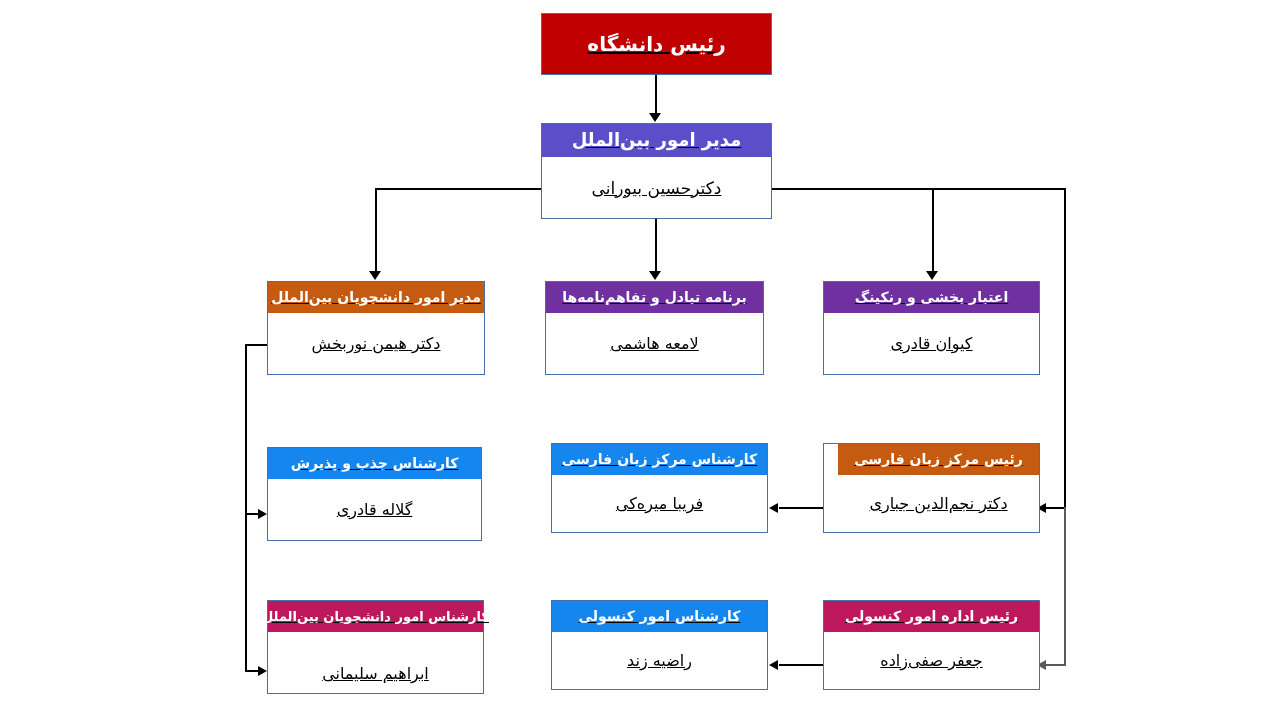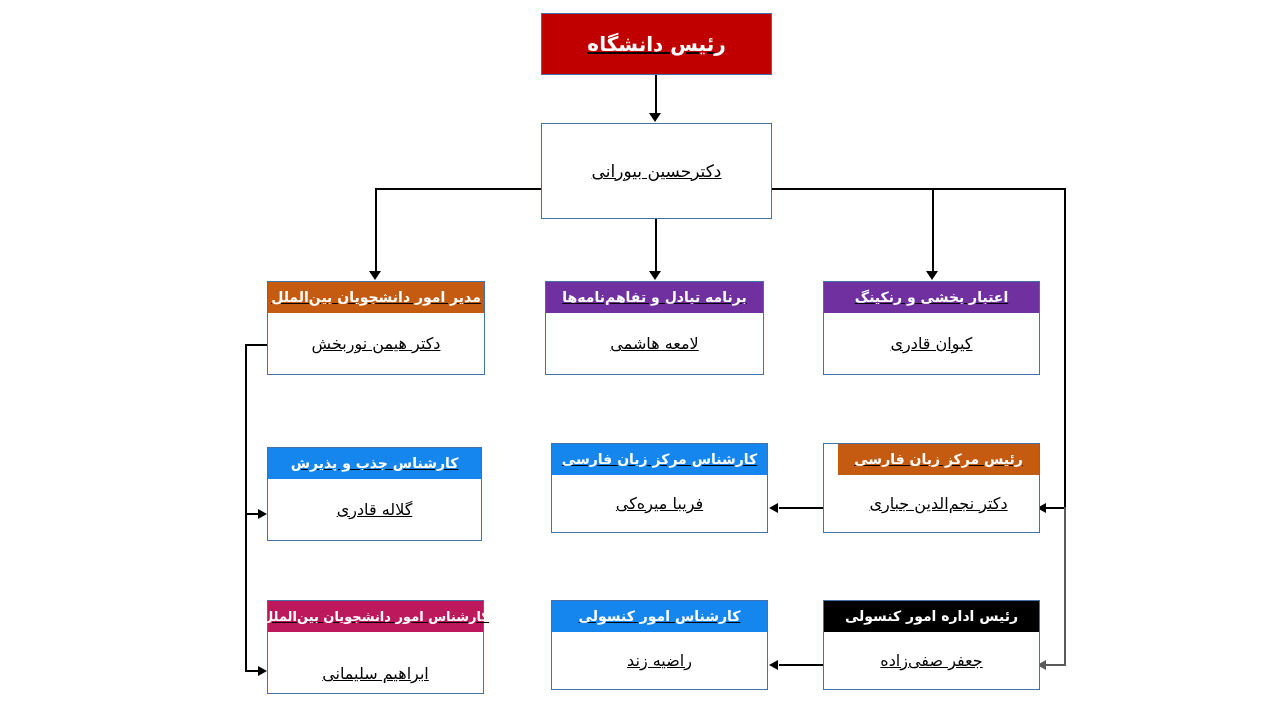--- a/index.html
+++ b/index.html
@@ -119,20 +119,21 @@
   <div class="arrow right" style="left:258px;top:509px;"></div>
 
   <div class="ln h" style="left:245px;top:670px;width:14px;"></div>
   <div class="arrow right" style="left:258px;top:666px;"></div>
 
   <div class="node root" style="left:541px;top:13px;width:231px;height:62px;">
     <div class="hdr" style="background:#C00000;height:100%;font-size:20px;">رئیس دانشگاه</div>
   </div>
 
   <div class="node" style="left:541px;top:123px;width:231px;height:96px;">
+    <div class="hdr" style="background:#5B4FC9;height:33px;font-size:18px;">مدیر امور بین‌الملل</div>
     <div class="body" style="font-size:17px;">دکترحسین  بیورانی</div>
   </div>
 
   <div class="node" style="left:267px;top:281px;width:218px;height:94px;">
     <div class="hdr" style="background:#C55A11;height:31px;font-size:14px;">مدیر امور دانشجویان بین‌الملل</div>
     <div class="body" style="font-size:16px;">دکتر هیمن  نوربخش</div>
   </div>
 
   <div class="node" style="left:545px;top:281px;width:219px;height:94px;">
     <div class="hdr" style="background:#7030A0;height:31px;font-size:14px;">برنامه تبادل و تفاهم‌نامه‌ها</div>
@@ -163,17 +164,17 @@
     <div class="hdr" style="background:#be185d;height:31px;font-size:13px;">کارشناس امور دانشجویان بین‌الملل</div>
     <div class="body" style="font-size:16px;margin-top:22px;">ابراهیم سلیمانی</div>
   </div>
 
   <div class="node" style="left:551px;top:600px;width:217px;height:90px;">
     <div class="hdr" style="background:#1686EF;height:31px;font-size:14px;">کارشناس امور کنسولی</div>
     <div class="body" style="font-size:16px;">راضیه زند</div>
   </div>
 
   <div class="node" style="left:823px;top:600px;width:217px;height:90px;">
-    <div class="hdr" style="background:#000000;height:31px;font-size:14px;">رئیس اداره امور کنسولی</div>
+    <div class="hdr" style="background:#be185d;height:31px;font-size:14px;">رئیس اداره امور کنسولی</div>
     <div class="body" style="font-size:16px;">جعفر صفی‌زاده</div>
   </div>
 
 </div>
 
 </body></html>

